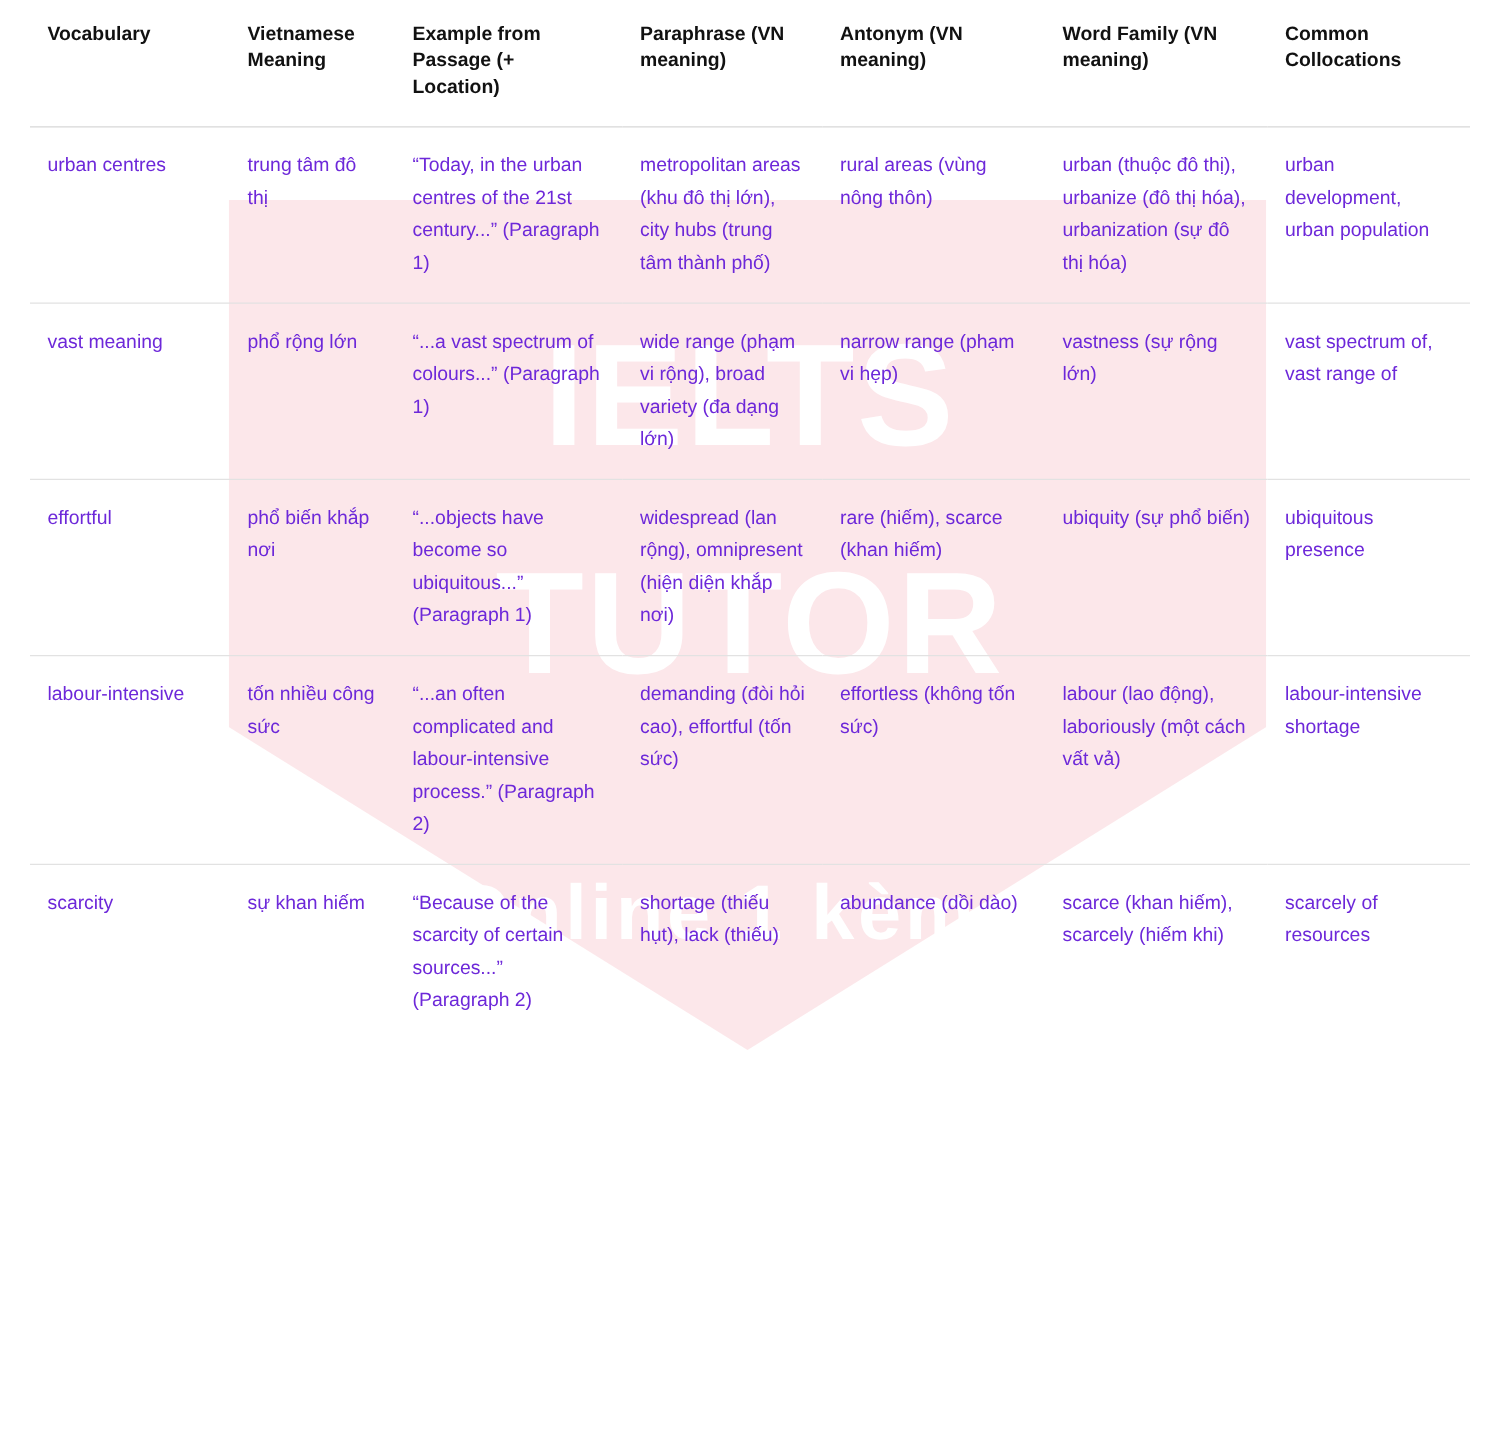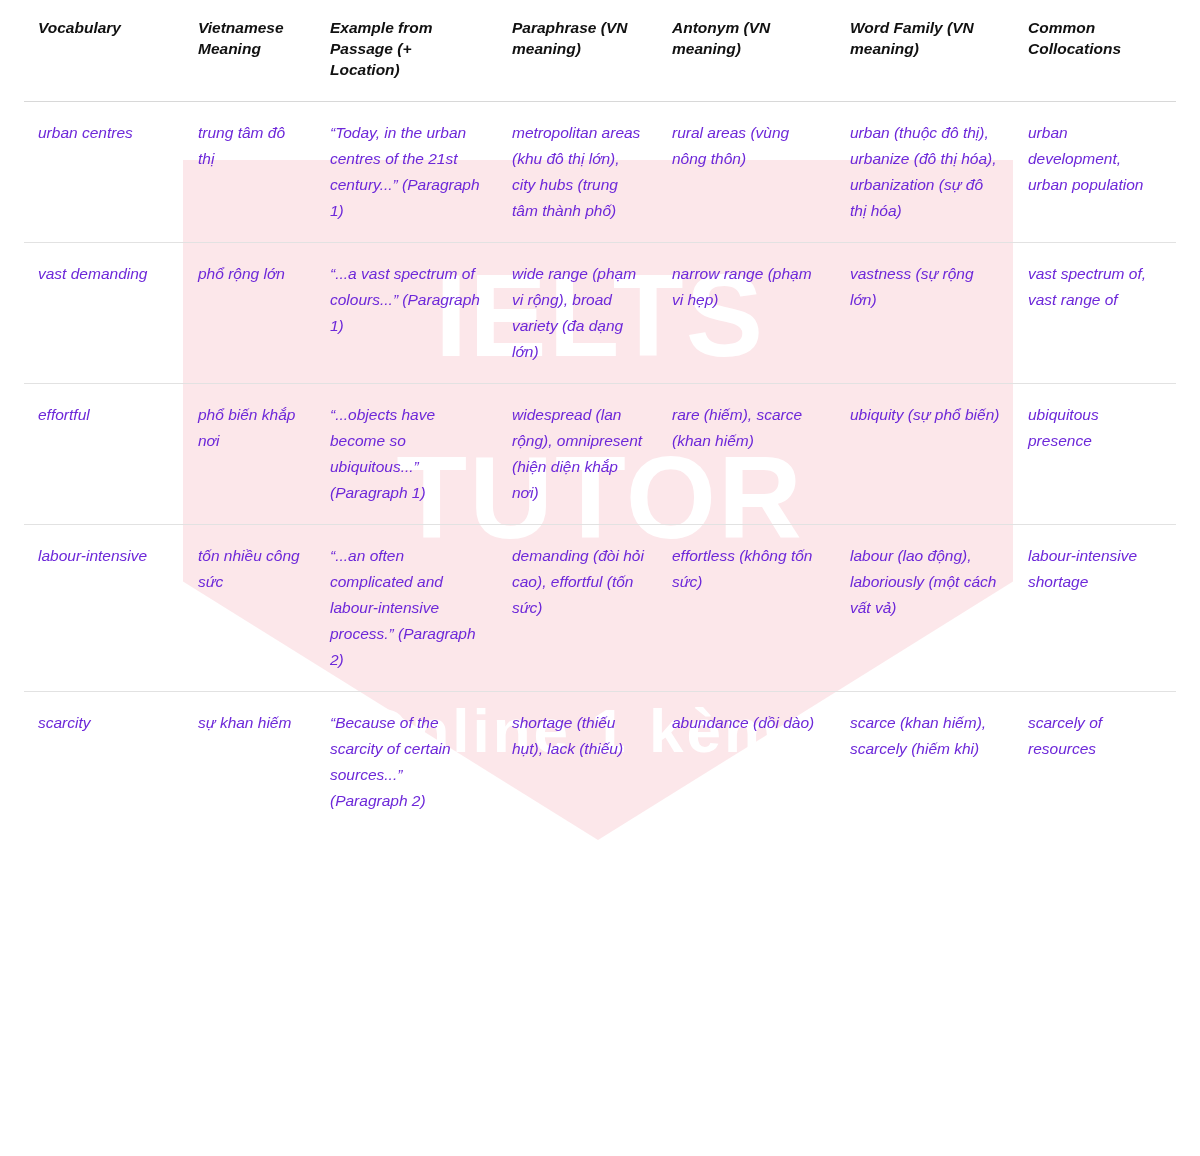--- a/index.html
+++ b/index.html
@@ -53,21 +53,20 @@
     position: relative;
     z-index: 2;
     padding: 0 24px;
     box-sizing: border-box;
     width: 1200px;
   }
   table.vocab {
     border-collapse: collapse;
     width: 1152px;
     table-layout: fixed;
-    font-style: italic;
   }
   table.vocab th {
     text-align: left;
     vertical-align: top;
     font-size: 15.5px;
     font-weight: bold;
     color: #111111;
     padding: 18px 14px 20px 14px;
     line-height: 1.35;
     border-bottom: 1px solid #d8d8d8;
@@ -129,21 +128,21 @@
       <tr>
         <td class="cell-text">urban centres</td>
         <td class="cell-text">trung tâm đô thị</td>
         <td class="cell-text">“Today, in the urban centres of the 21st century...” (Paragraph 1)</td>
         <td class="cell-text">metropolitan areas (khu đô thị lớn), city hubs (trung tâm thành phố)</td>
         <td class="cell-text">rural areas (vùng nông thôn)</td>
         <td class="cell-text">urban (thuộc đô thị), urbanize (đô thị hóa), urbanization (sự đô thị hóa)</td>
         <td class="cell-text">urban development, urban population</td>
       </tr>
       <tr>
-        <td class="cell-text">vast demanding</td>
+        <td class="cell-text">vast meaning</td>
         <td class="cell-text">phổ rộng lớn</td>
         <td class="cell-text">“...a vast spectrum of colours...” (Paragraph 1)</td>
         <td class="cell-text">wide range (phạm vi rộng), broad variety (đa dạng lớn)</td>
         <td class="cell-text">narrow range (phạm vi hẹp)</td>
         <td class="cell-text">vastness (sự rộng lớn)</td>
         <td class="cell-text">vast spectrum of, vast range of</td>
       </tr>
       <tr>
         <td class="cell-text">effortful</td>
         <td class="cell-text">phổ biến khắp nơi</td>

